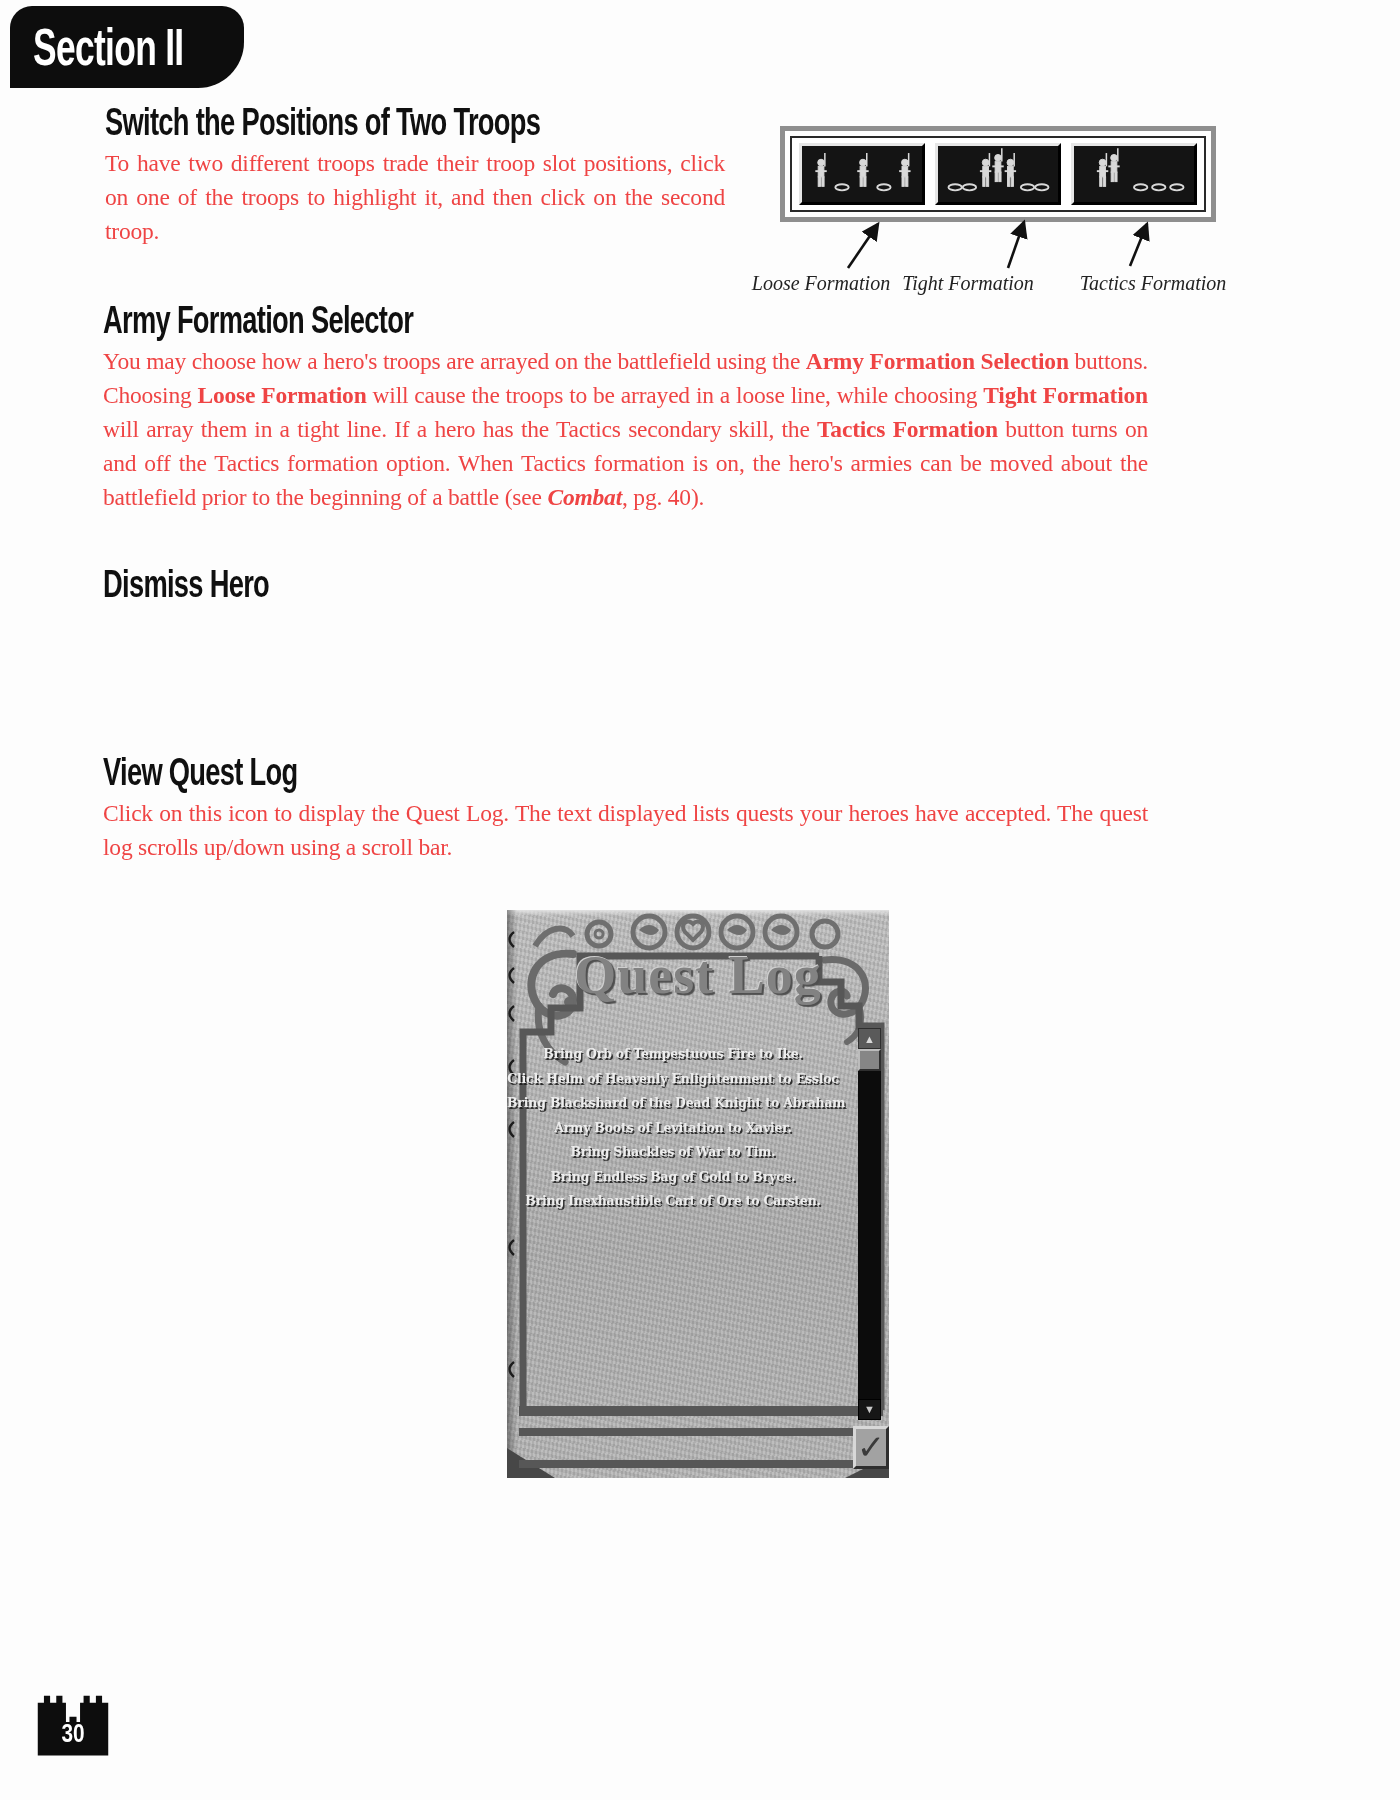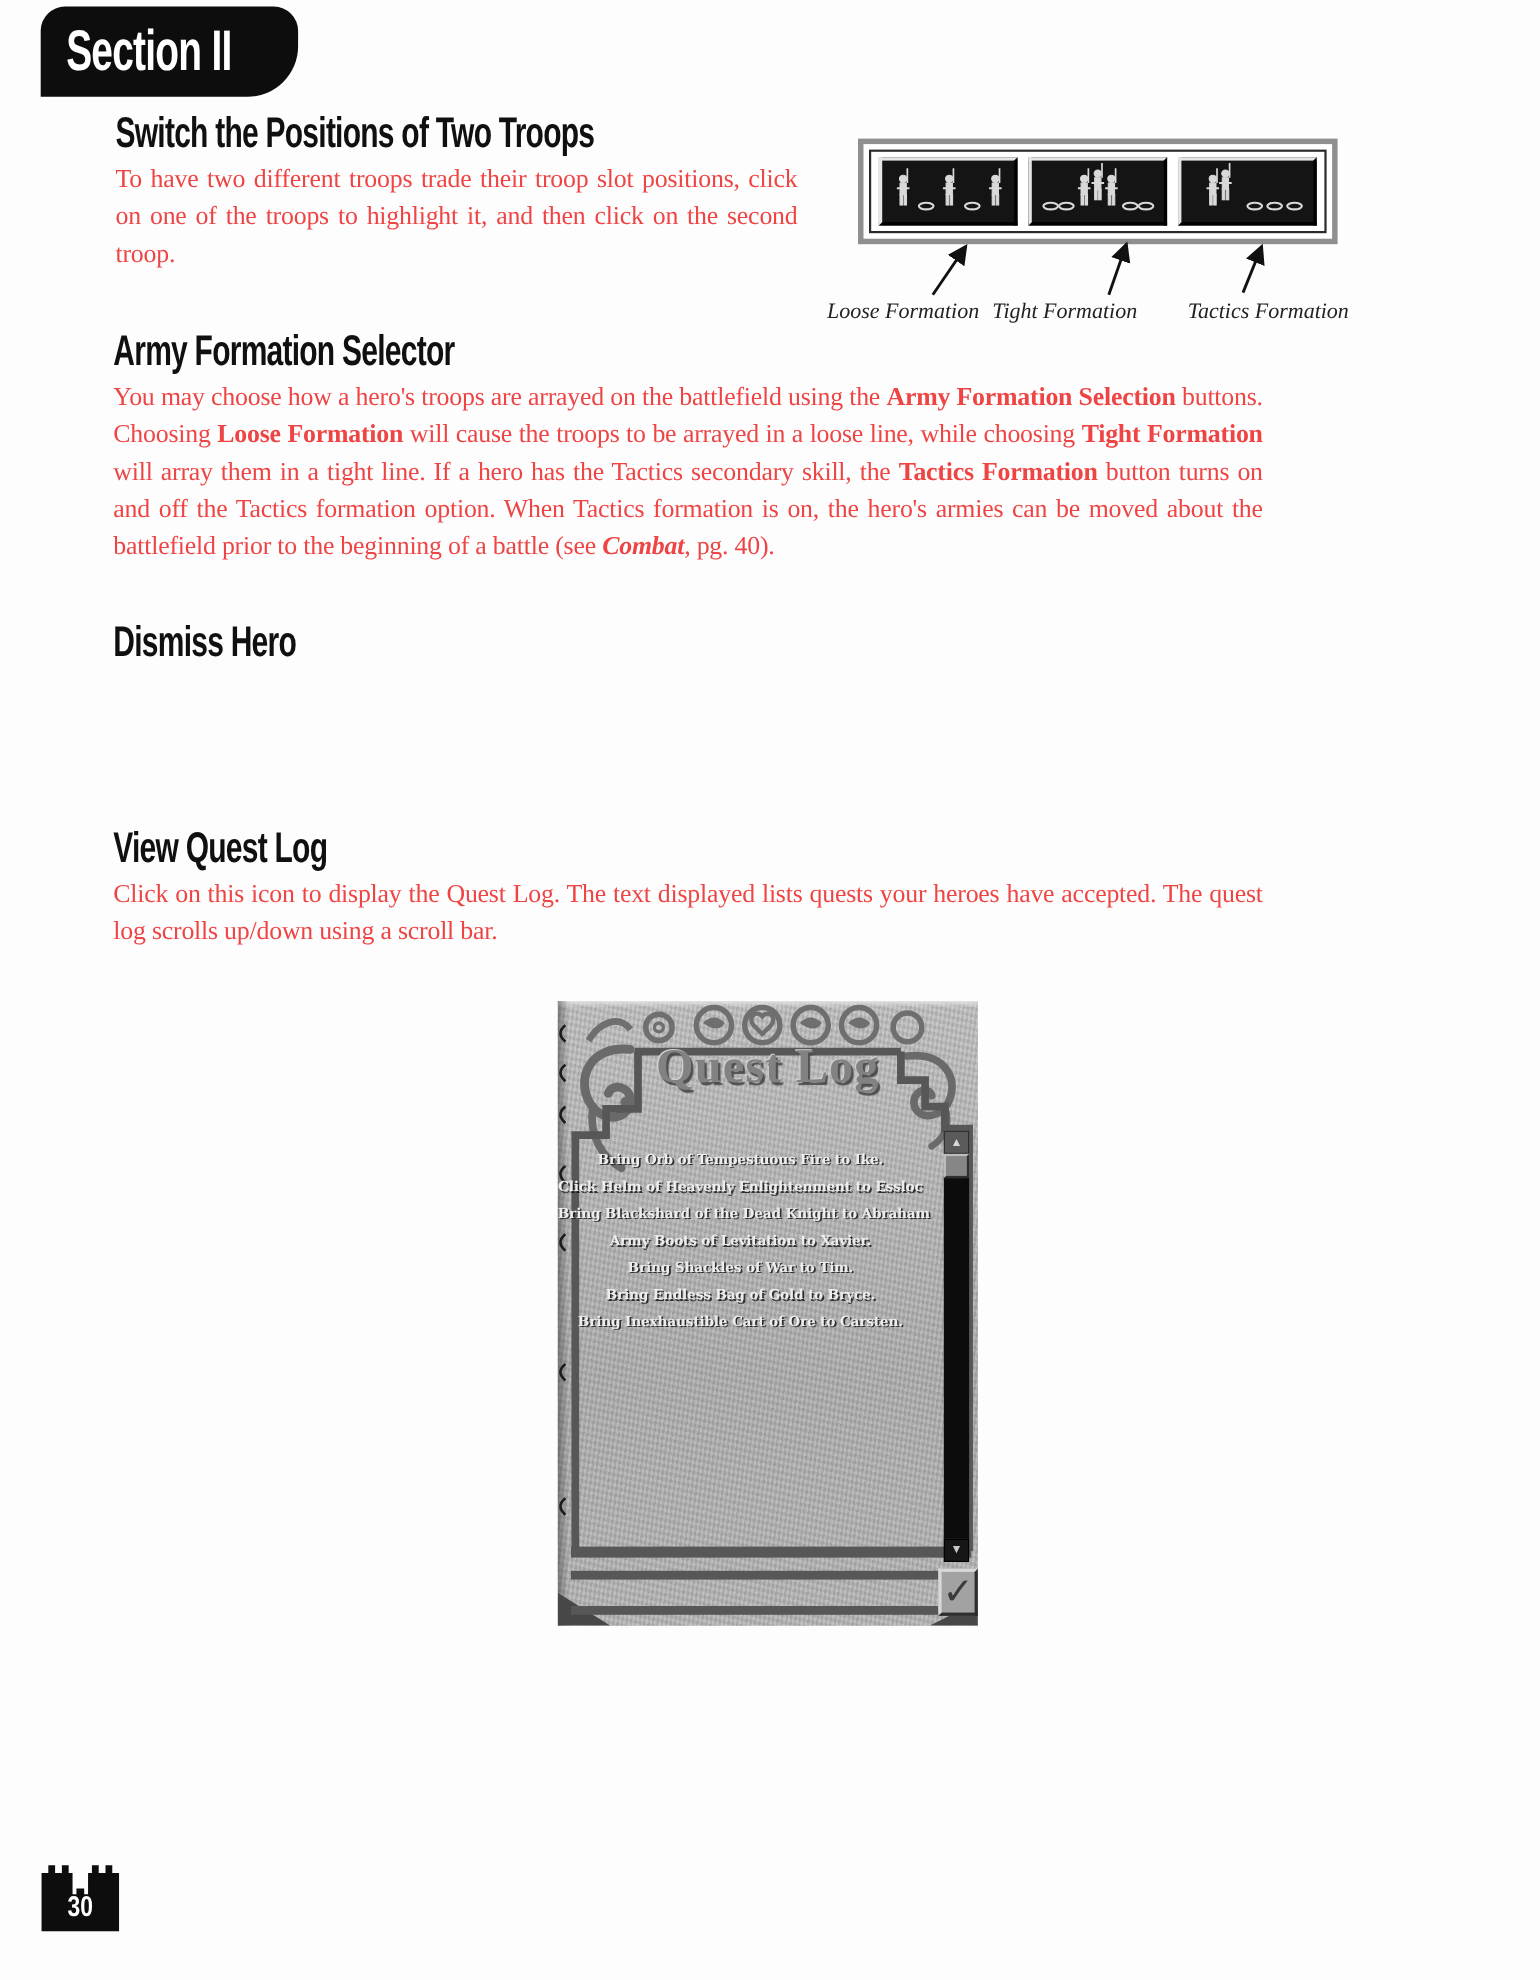--- a/index.html
+++ b/index.html
@@ -1,21 +1,21 @@
 <!DOCTYPE html>
 <html><head>
 <meta charset="utf-8">
 <style>
   html,body{margin:0;padding:0;background:#e8e8e8;}
   #page{position:relative;width:1400px;height:1800px;background:#fdfdfd;overflow:hidden;
         font-family:"Liberation Serif",serif;}
 
   
   .tab{position:absolute;left:10px;top:6px;width:234px;height:82px;background:#0d0d0d;
-       border-radius:22px 22px 46px 0;display:flex;align-items:center;margin-left:27px;}
+       border-radius:22px 22px 46px 0;display:flex;align-items:center;}
   .tab span{display:inline-block;color:#ffffff;font-family:"Liberation Sans",sans-serif;
        font-weight:700;font-size:52px;letter-spacing:-1px;transform:scaleX(.68);
        transform-origin:0 50%;padding-left:34px;white-space:nowrap;}
 
   
   .h{position:absolute;font-family:"Liberation Sans",sans-serif;font-weight:700;color:#101010;
      font-size:39px;letter-spacing:-1px;white-space:nowrap;transform:scaleX(.70);
      transform-origin:0 50%;}
   .body-text{position:absolute;font-size:23.5px;line-height:34px;color:#ef4444;
      text-align:justify;letter-spacing:-0.2px;}
@@ -38,21 +38,21 @@
   .ql{position:absolute;left:507px;top:910px;width:382px;height:568px;overflow:hidden;
       background:
         repeating-linear-gradient(97deg,rgba(255,255,255,.07) 0 2px,rgba(0,0,0,.06) 2px 4px),
         repeating-linear-gradient(13deg,rgba(0,0,0,.05) 0 3px,rgba(255,255,255,.06) 3px 6px),
         linear-gradient(180deg,#c0c0c0,#aeaeae 60%,#b6b6b6);}
   .ql .edge-top{position:absolute;left:0;top:0;width:100%;height:6px;
       background:linear-gradient(180deg,#e2e2e2,rgba(210,210,210,0));}
   .ql .edge-left{position:absolute;left:0;top:0;width:10px;height:100%;
       background:linear-gradient(90deg,rgba(40,40,40,.45),rgba(40,40,40,0));}
   .ql-title{position:absolute;left:0;top:34px;width:100%;text-align:center;
-      font-family:"Liberation Serif",serif;font-weight:700;font-size:44px;color:#828282;
+      font-family:"Liberation Serif",serif;font-weight:700;font-size:54px;color:#828282;
       text-shadow:2px 2px 1px #4f4f4f,-1px -1px 0 #cfcfcf;letter-spacing:1px;}
   .ql-entries{position:absolute;left:0;top:132px;width:332px;text-align:center;}
   .ql-entry{font-family:"DejaVu Serif",serif;font-weight:700;font-size:12.5px;
       line-height:24.5px;color:#ededed;letter-spacing:-0.2px;white-space:nowrap;
       text-shadow:1.5px 1.5px 0 rgba(25,25,25,.85);}
   .ql-scroll{position:absolute;left:351px;top:118px;width:23px;height:392px;
       display:flex;flex-direction:column;box-sizing:border-box;}
   .ql-scroll .up{height:21px;background:#5a5a5a;color:#d8d8d8;font-size:11px;line-height:21px;
       text-align:center;border:1px solid #2e2e2e;box-sizing:border-box;}
   .ql-scroll .thumb{height:22px;background:#868686;box-sizing:border-box;

